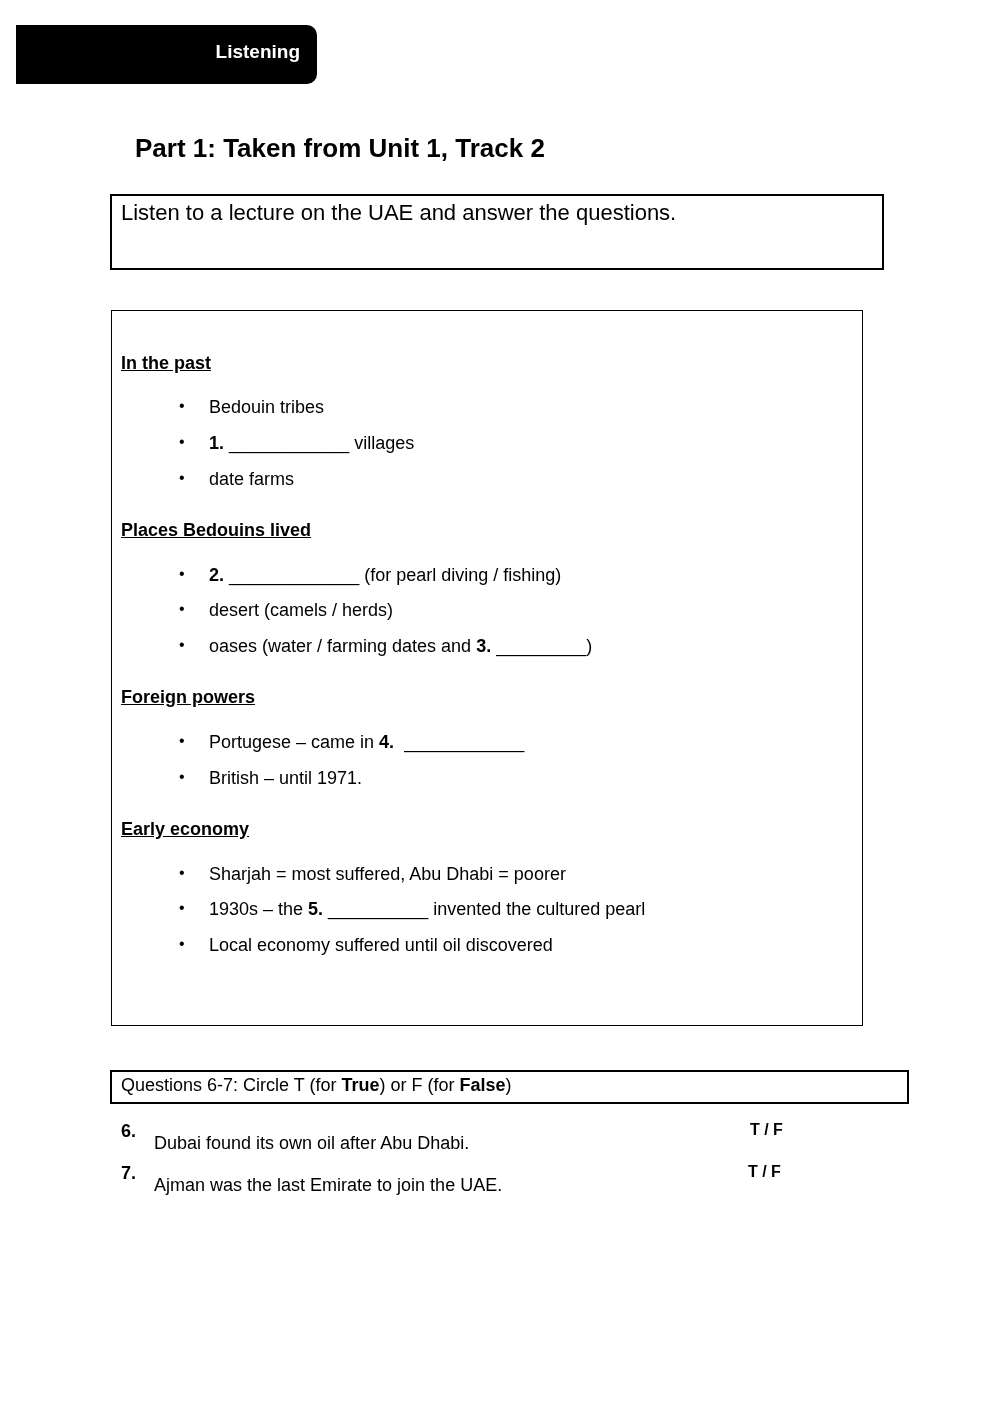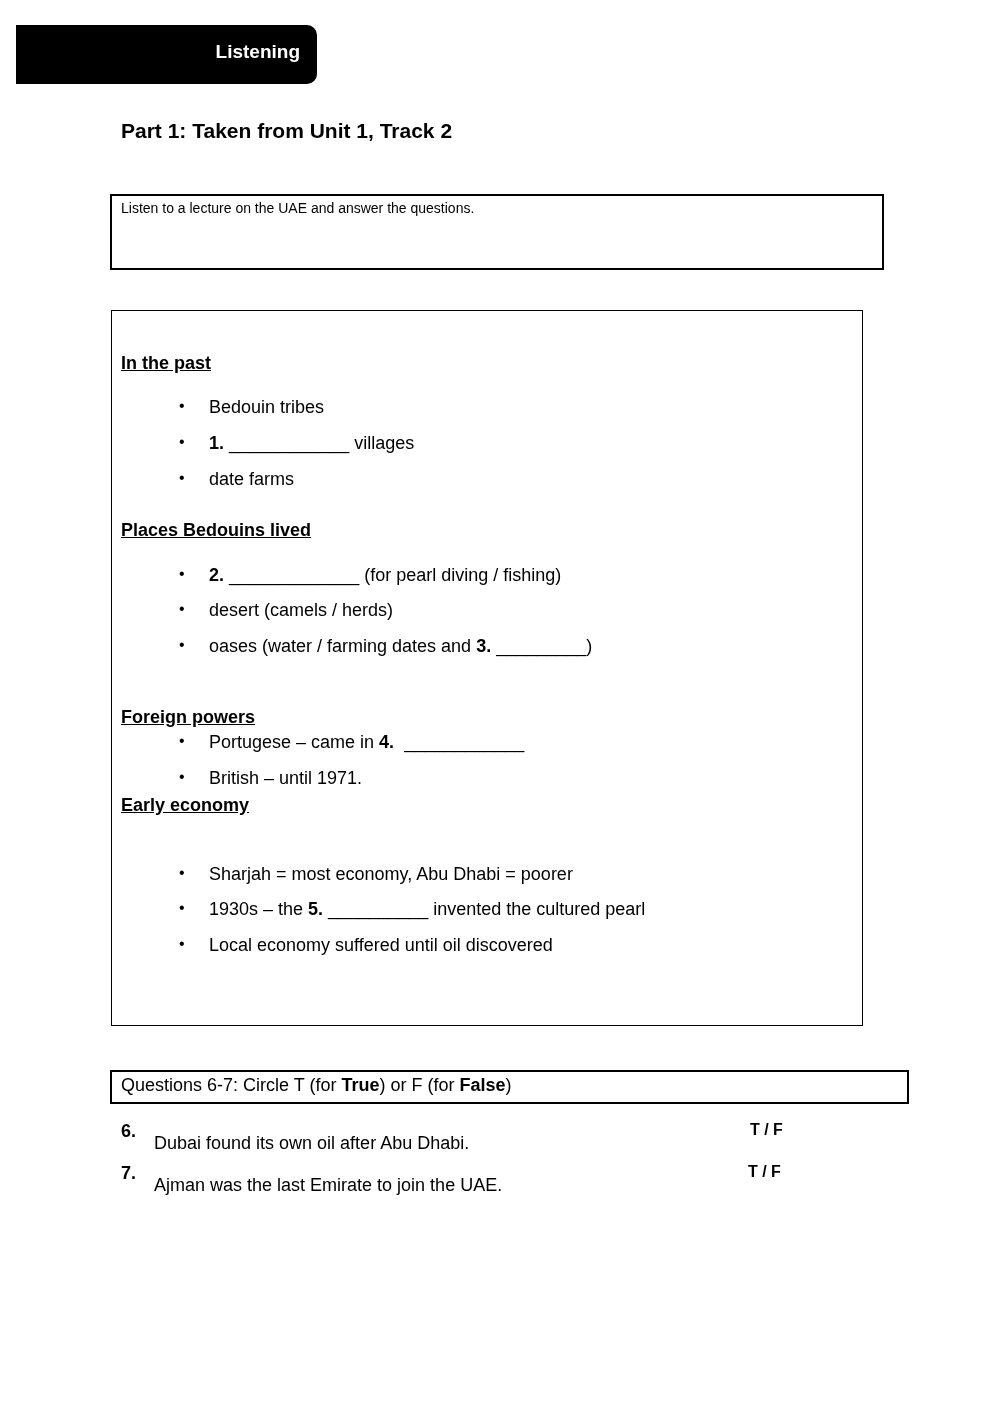--- a/index.html
+++ b/index.html
@@ -10,27 +10,27 @@
   .tab {
     position: absolute; left: 16px; top: 25px; width: 301px; height: 59px;
     background: #000; border-radius: 0 10px 10px 0;
   }
   .tab span {
     position: absolute; right: 17px; top: 16px;
     color: #fff; font-weight: bold; font-size: 19px; padding-left: 8px;
   }
   .title {
     position: absolute; left: 121px; top: 119px;
-    font-size: 21px; font-weight: bold; margin: 0;
+    font-size: 26px; font-weight: bold; margin: 14px;
   }
   .instr-box {
     position: absolute; left: 110px; top: 194px; width: 770px; height: 72px;
     border: 2px solid #000; box-sizing: content-box;
   }
-  .instr-box p { position: absolute; left: 9px; margin: 0; font-size: 14px; }
+  .instr-box p { position: absolute; left: 9px; margin: 0; font-size: 22px; }
   .instr-box .l1 { top: 4px; }
   .instr-box .l2 { top: 46px; }
   .notes-box {
     position: absolute; left: 111px; top: 310px; width: 750px; height: 714px;
     border: 1.5px solid #000;
   }
   .heading {
     position: absolute; left: 9px; margin: 0;
     font-size: 18px; font-weight: bold; text-decoration: underline;
   }
@@ -89,34 +89,34 @@
   </div>
   <div class="item" style="top:289px">
     <span class="dot">•</span>
     <span class="txt">desert (camels / herds)</span>
   </div>
   <div class="item" style="top:325px">
     <span class="dot">•</span>
     <span class="txt"><span>oases (water / farming dates and </span><b>3.</b><span> _________</span><span>)</span></span>
   </div>
 
-  <p class="heading" style="top:396px">Foreign powers</p>
+  <p class="heading" style="top:376px">Foreign powers</p>
   <div class="item" style="top:421px">
     <span class="dot">•</span>
     <span class="txt"><span>Portugese – came in </span><b>4.</b><span>  ____________</span></span>
   </div>
   <div class="item" style="top:457px">
     <span class="dot">•</span>
     <span class="txt">British – until 1971.</span>
   </div>
 
-  <p class="heading" style="top:484px">Early economy</p>
+  <p class="heading" style="top:508px">Early economy</p>
   <div class="item" style="top:553px">
     <span class="dot">•</span>
-    <span class="txt">Sharjah = most economy, Abu Dhabi = poorer</span>
+    <span class="txt">Sharjah = most suffered, Abu Dhabi = poorer</span>
   </div>
   <div class="item" style="top:588px">
     <span class="dot">•</span>
     <span class="txt"><span>1930s – the </span><b>5.</b><span> __________</span><span> invented the cultured pearl</span></span>
   </div>
   <div class="item" style="top:624px">
     <span class="dot">•</span>
     <span class="txt">Local economy suffered until oil discovered</span>
   </div>
 </div>

